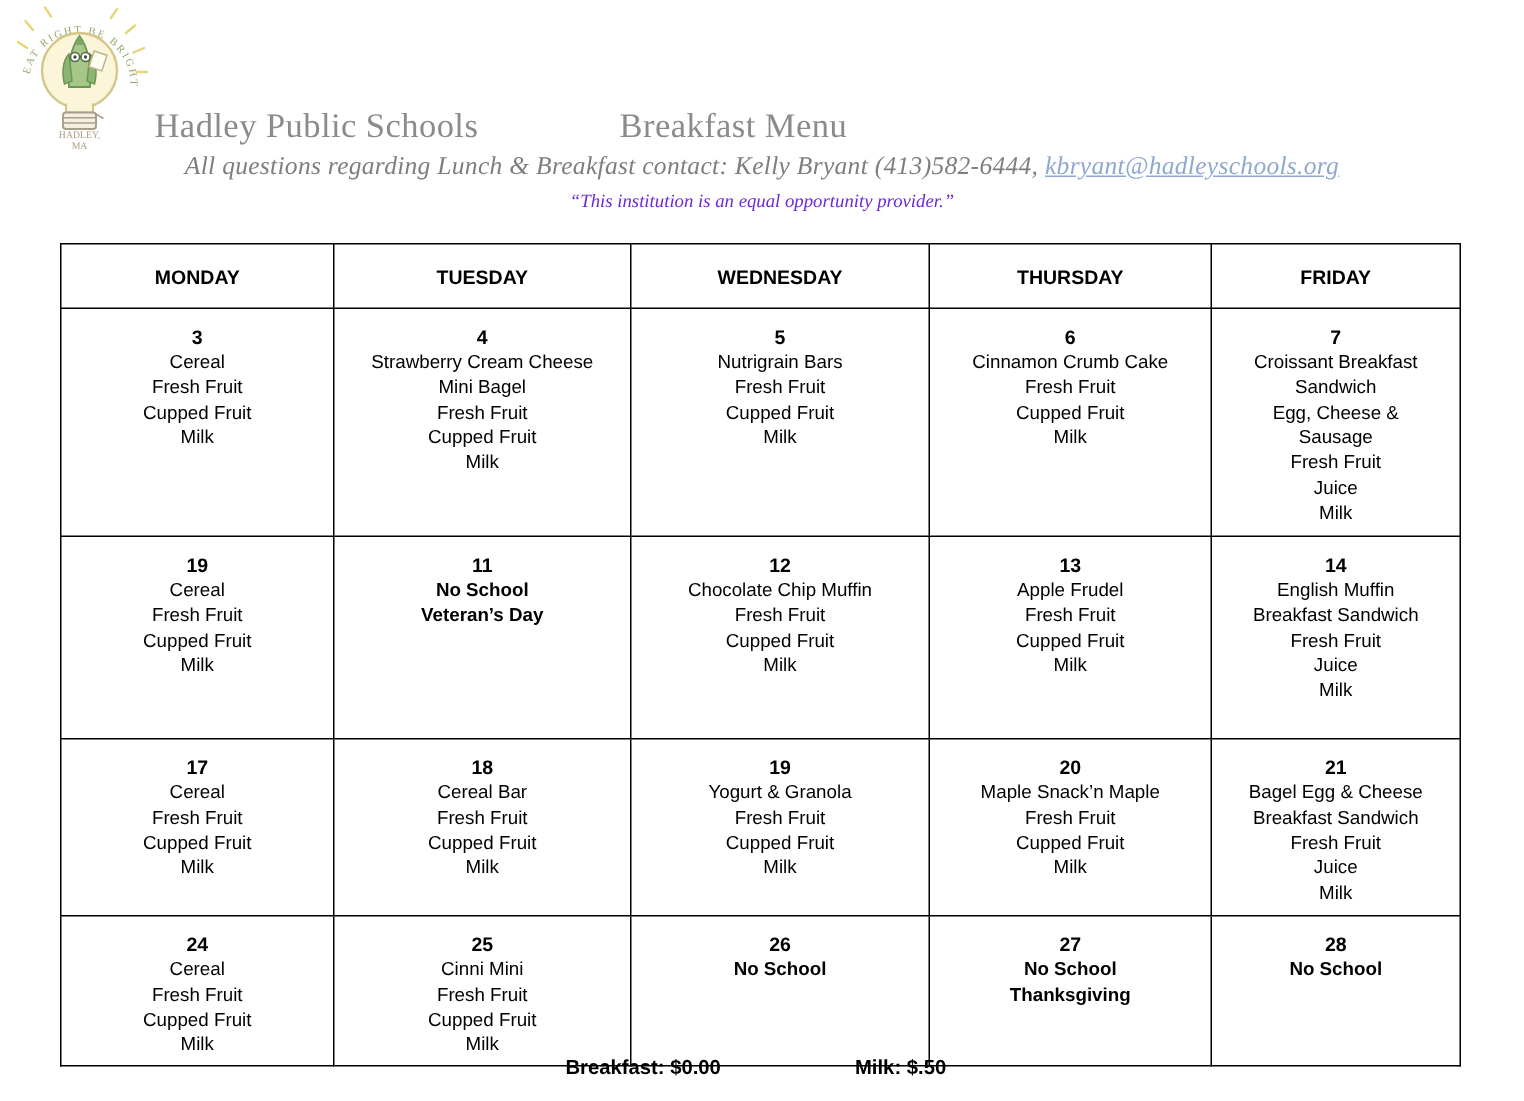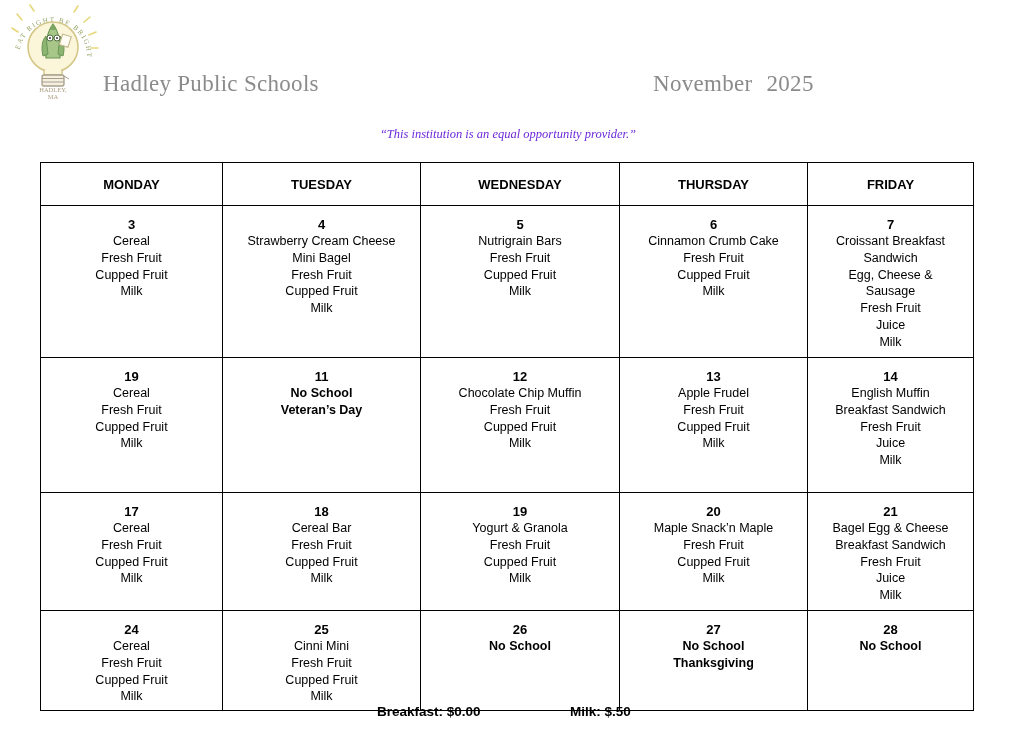--- a/index.html
+++ b/index.html
@@ -118,22 +118,23 @@
       <line x1="34" y1="76.5" x2="56" y2="76.5" stroke="#9f957e" stroke-width="1"></line>
       <line x1="34" y1="80" x2="56" y2="80" stroke="#9f957e" stroke-width="1"></line>
       <line x1="56" y1="74" x2="61" y2="77" stroke="#9f957e" stroke-width="1"></line>
 
       <text x="45" y="90" text-anchor="middle" font-family="Liberation Serif, serif" font-size="6.5" fill="#a39376">HADLEY,</text>
       <text x="45" y="97" text-anchor="middle" font-family="Liberation Serif, serif" font-size="6.5" fill="#a39376">MA</text>
     </svg>
   </div>
 
   <span class="title title-school">Hadley Public Schools</span>
-  <span class="title title-month"><span>November</span><span class="year">2025</span></span>
-
+  <span class="title title-menu">Breakfast Menu</span>
+
+  <div class="contact"><span>All questions regarding Lunch &amp; Breakfast contact: Kelly Bryant (413)582-6444, </span><a href="#">kbryant@hadleyschools.org</a></div>
 
   <div class="fineprint">“This institution is an equal opportunity provider.”</div>
 
   <table class="calendar">
     <colgroup>
       <col style="width:182px">
         <col style="width:198px">
         <col style="width:199px">
         <col style="width:188px">
         <col style="width:166px">

